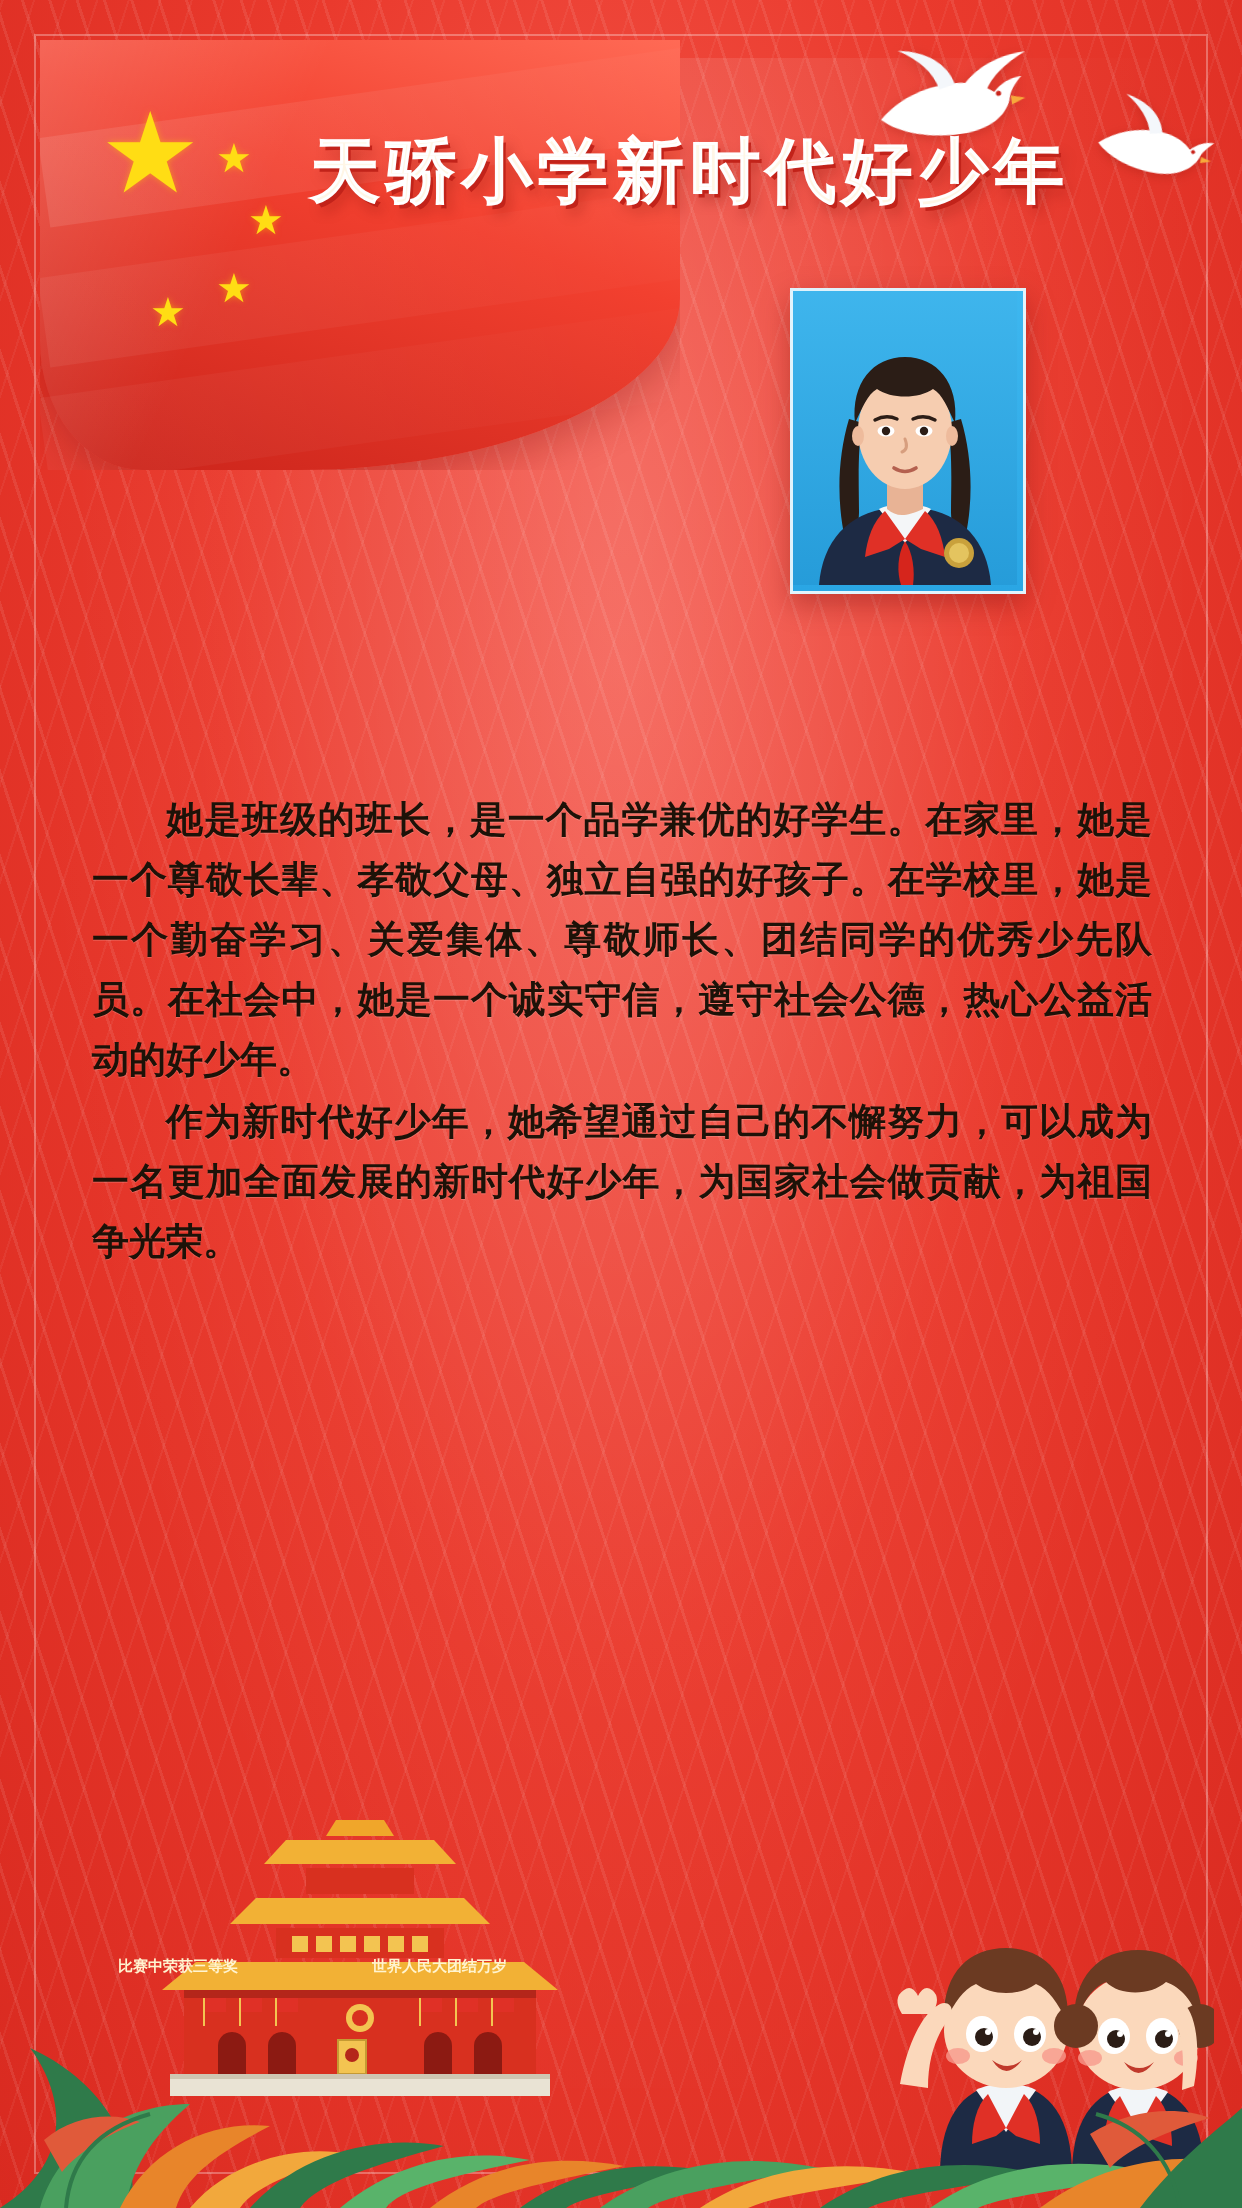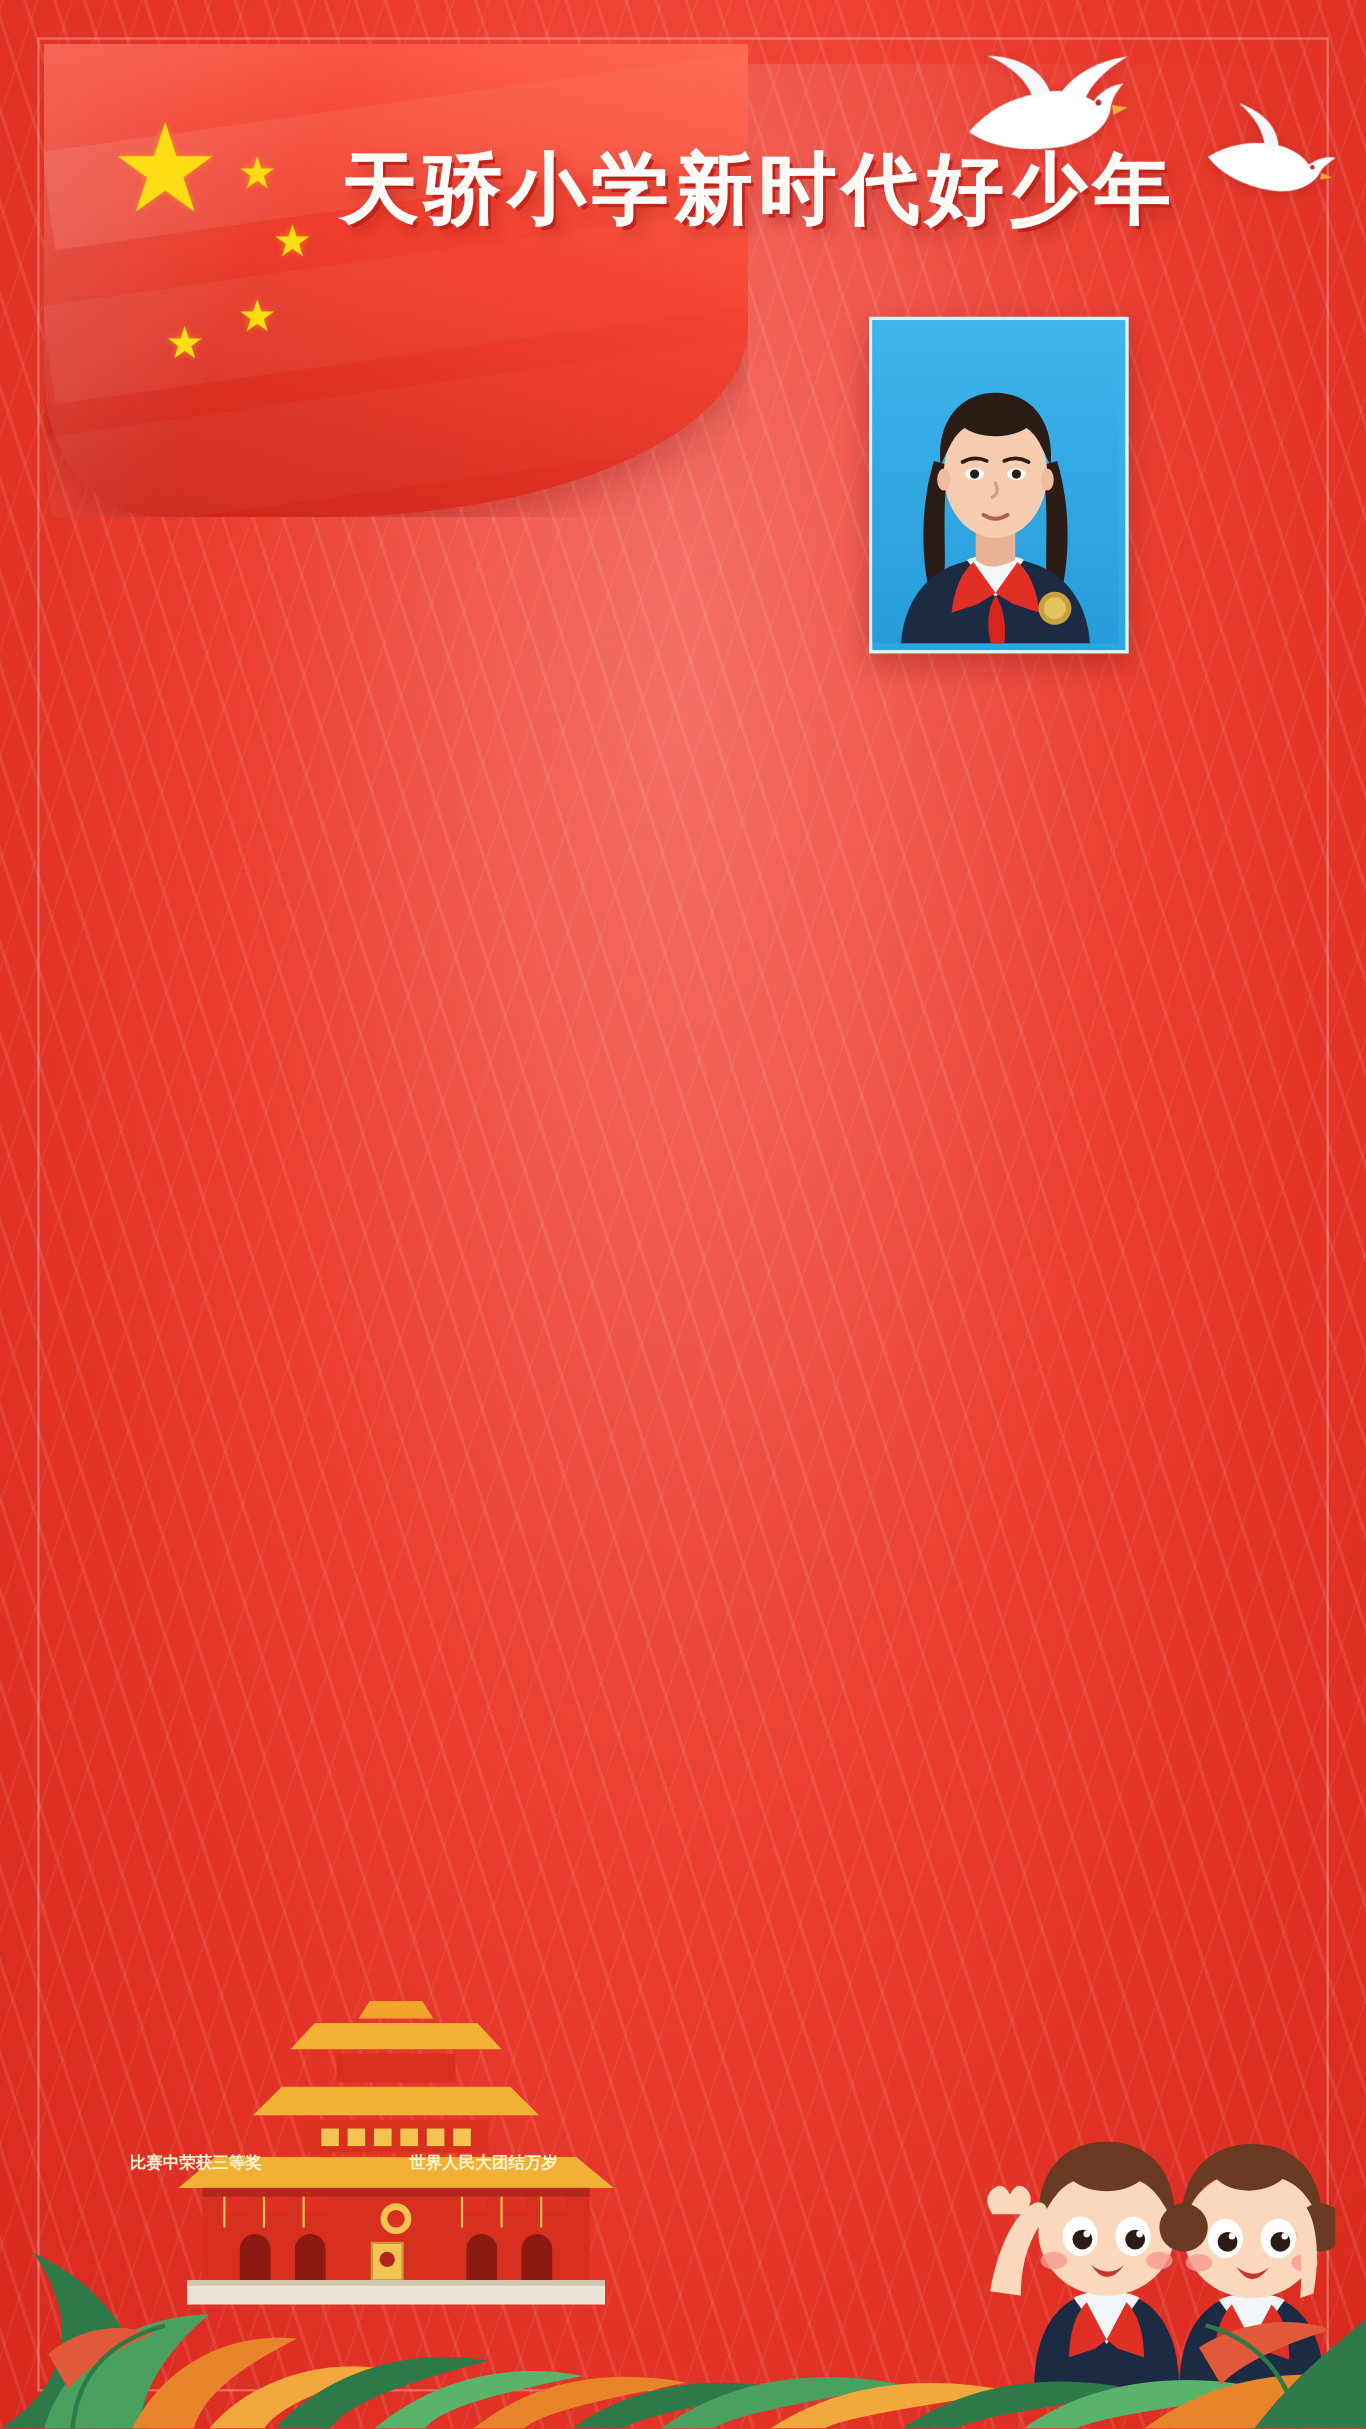--- a/index.html
+++ b/index.html
@@ -227,20 +227,22 @@
       <path d="M112 148 q4 10 -3 13" stroke="#d79e7e" stroke-width="3" fill="none" stroke-linecap="round"></path>
       <path d="M101 177 q11 7 22 0" stroke="#b4604f" stroke-width="3.6" fill="none" stroke-linecap="round"></path>
 
       <ellipse cx="65" cy="145" rx="6" ry="10" fill="#eebb9c"></ellipse>
       <ellipse cx="159" cy="145" rx="6" ry="10" fill="#eebb9c"></ellipse>
     </svg>
   </div>
 
 
   <div class="body-text">
+    <p>她是班级的班长，是一个品学兼优的好学生。在家里，她是一个尊敬长辈、孝敬父母、独立自强的好孩子。在学校里，她是一个勤奋学习、关爱集体、尊敬师长、团结同学的优秀少先队员。在社会中，她是一个诚实守信，遵守社会公德，热心公益活动的好少年。</p>
+    <p>作为新时代好少年，她希望通过自己的不懈努力，可以成为一名更加全面发展的新时代好少年，为国家社会做贡献，为祖国争光荣。</p>
   </div>
 
   <div class="bottom">
 
     <div class="tiananmen">
       <svg width="520" height="300" viewBox="0 0 520 300">
 
         <path d="M236 8 h48 l10 16 h-68 z" fill="#f0a62a"></path>
         <path d="M186 28 h148 l22 24 H164 z" fill="#f2b135"></path>
         <path d="M206 56 h108 v26 H206 z" fill="#d8301f"></path>

